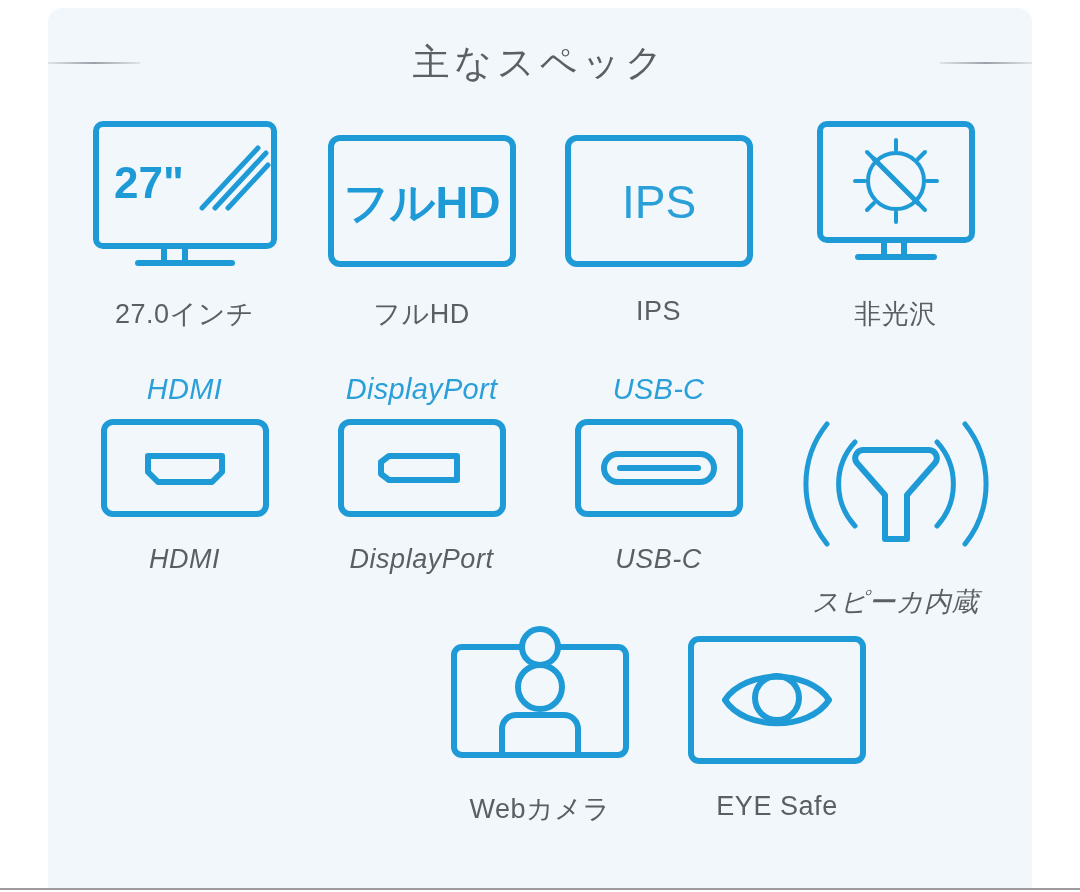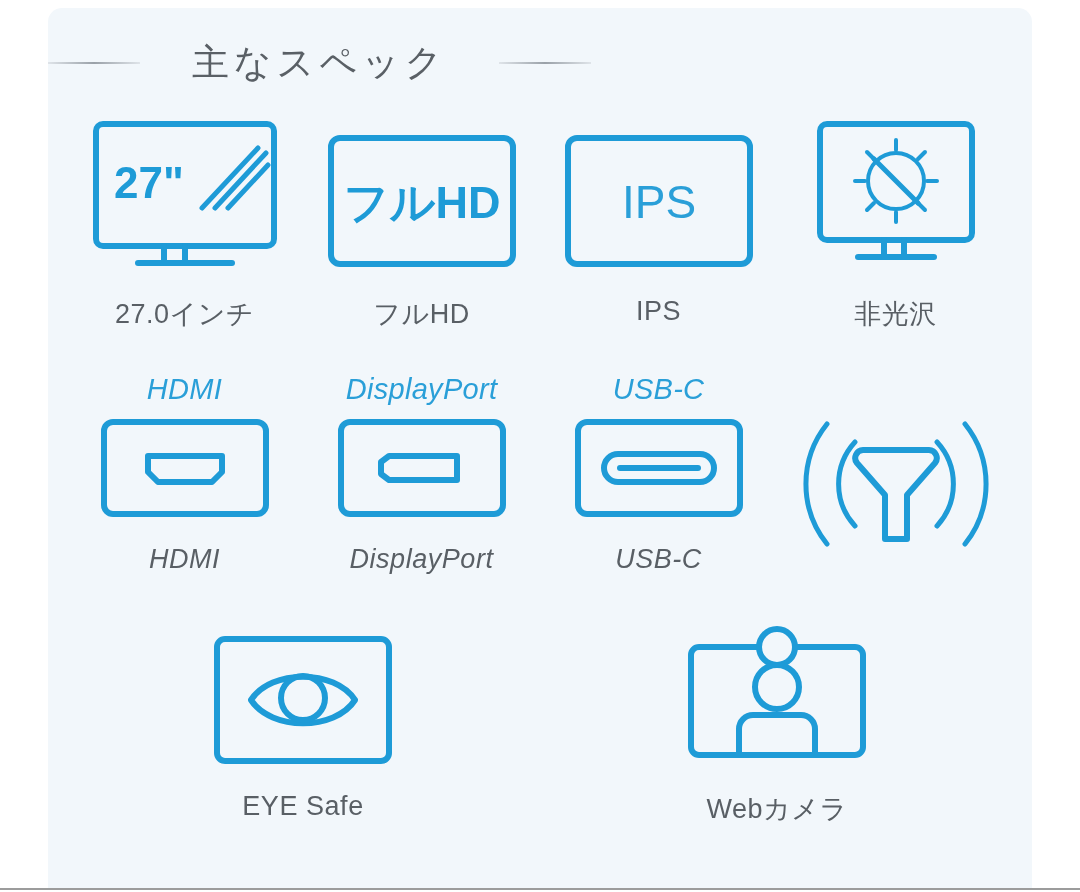--- a/index.html
+++ b/index.html
@@ -36,22 +36,22 @@
   }
 
   
   .heading-row {
     position: absolute;
     left: 0;
     top: 30px;
     width: 984px;
     display: flex;
     align-items: center;
-    justify-content: flex-start;
-    gap: 52px;
+    justify-content: space-between;
+    gap: 77px;
   }
   .rule {
     width: 92px;
     height: 2px;
     background: linear-gradient(to right, #dfe4e9, #9aa1a8, #dfe4e9);
   }
   .heading-text {
     font-size: 37px;
     color: #5a6066;
     letter-spacing: .13em;
@@ -233,44 +233,45 @@
           <svg width="190" height="148" viewBox="0 0 190 148">
             <path d="M62 40 h66 a8 8 0 0 1 6 13 l-28 32 v44 h-22 v-44 l-28 -32 a8 8 0 0 1 6 -13 z" fill="none" stroke="#1e9bd7" stroke-width="6" stroke-linejoin="round"></path>
             <g fill="none" stroke="#1e9bd7" stroke-width="5" stroke-linecap="round">
               <path d="M54 32 A62 62 0 0 0 54 116"></path>
               <path d="M26 14 A96 96 0 0 0 26 134"></path>
               <path d="M136 32 A62 62 0 0 1 136 116"></path>
               <path d="M164 14 A96 96 0 0 1 164 134"></path>
             </g>
           </svg>
         </div>
+        <div class="cell-label">スピーカ内蔵</div>
       </div>
     </div>
 
     <div class="row row3">
-      <div class="cell">
-        <div class="art" style="height:145px">
-          <svg width="180" height="130" viewBox="0 0 180 130">
-            <rect x="4" y="4" width="172" height="122" rx="8" fill="none" stroke="#1e9bd7" stroke-width="6"></rect>
-            <path d="M38 65 C58 34 122 34 142 65 C122 96 58 96 38 65 Z" fill="none" stroke="#1e9bd7" stroke-width="6" stroke-linejoin="round"></path>
-            <circle cx="90" cy="63" r="22" fill="none" stroke="#1e9bd7" stroke-width="6"></circle>
-          </svg>
-        </div>
-        <div class="cell-label">EYE Safe</div>
-      </div>
-
       <div class="cell" style="margin-left:237px">
         <div class="art" style="height:145px">
           <svg width="180" height="140" viewBox="0 0 180 140">
             <rect x="4" y="22" width="172" height="108" rx="8" fill="none" stroke="#1e9bd7" stroke-width="6"></rect>
             <circle cx="90" cy="22" r="18" fill="#f2f7fb" stroke="#1e9bd7" stroke-width="6"></circle>
             <circle cx="90" cy="62" r="22" fill="none" stroke="#1e9bd7" stroke-width="6"></circle>
             <path d="M52 130 v-26 a14 14 0 0 1 14 -14 h48 a14 14 0 0 1 14 14 v26" fill="none" stroke="#1e9bd7" stroke-width="6" stroke-linejoin="round"></path>
           </svg>
         </div>
         <div class="cell-label">Webカメラ</div>
       </div>
+
+      <div class="cell">
+        <div class="art" style="height:145px">
+          <svg width="180" height="130" viewBox="0 0 180 130">
+            <rect x="4" y="4" width="172" height="122" rx="8" fill="none" stroke="#1e9bd7" stroke-width="6"></rect>
+            <path d="M38 65 C58 34 122 34 142 65 C122 96 58 96 38 65 Z" fill="none" stroke="#1e9bd7" stroke-width="6" stroke-linejoin="round"></path>
+            <circle cx="90" cy="63" r="22" fill="none" stroke="#1e9bd7" stroke-width="6"></circle>
+          </svg>
+        </div>
+        <div class="cell-label">EYE Safe</div>
+      </div>
     </div>
 
   </div>
 </div>
 
 <div id="bottom-rule"></div>
 
 </body></html>

